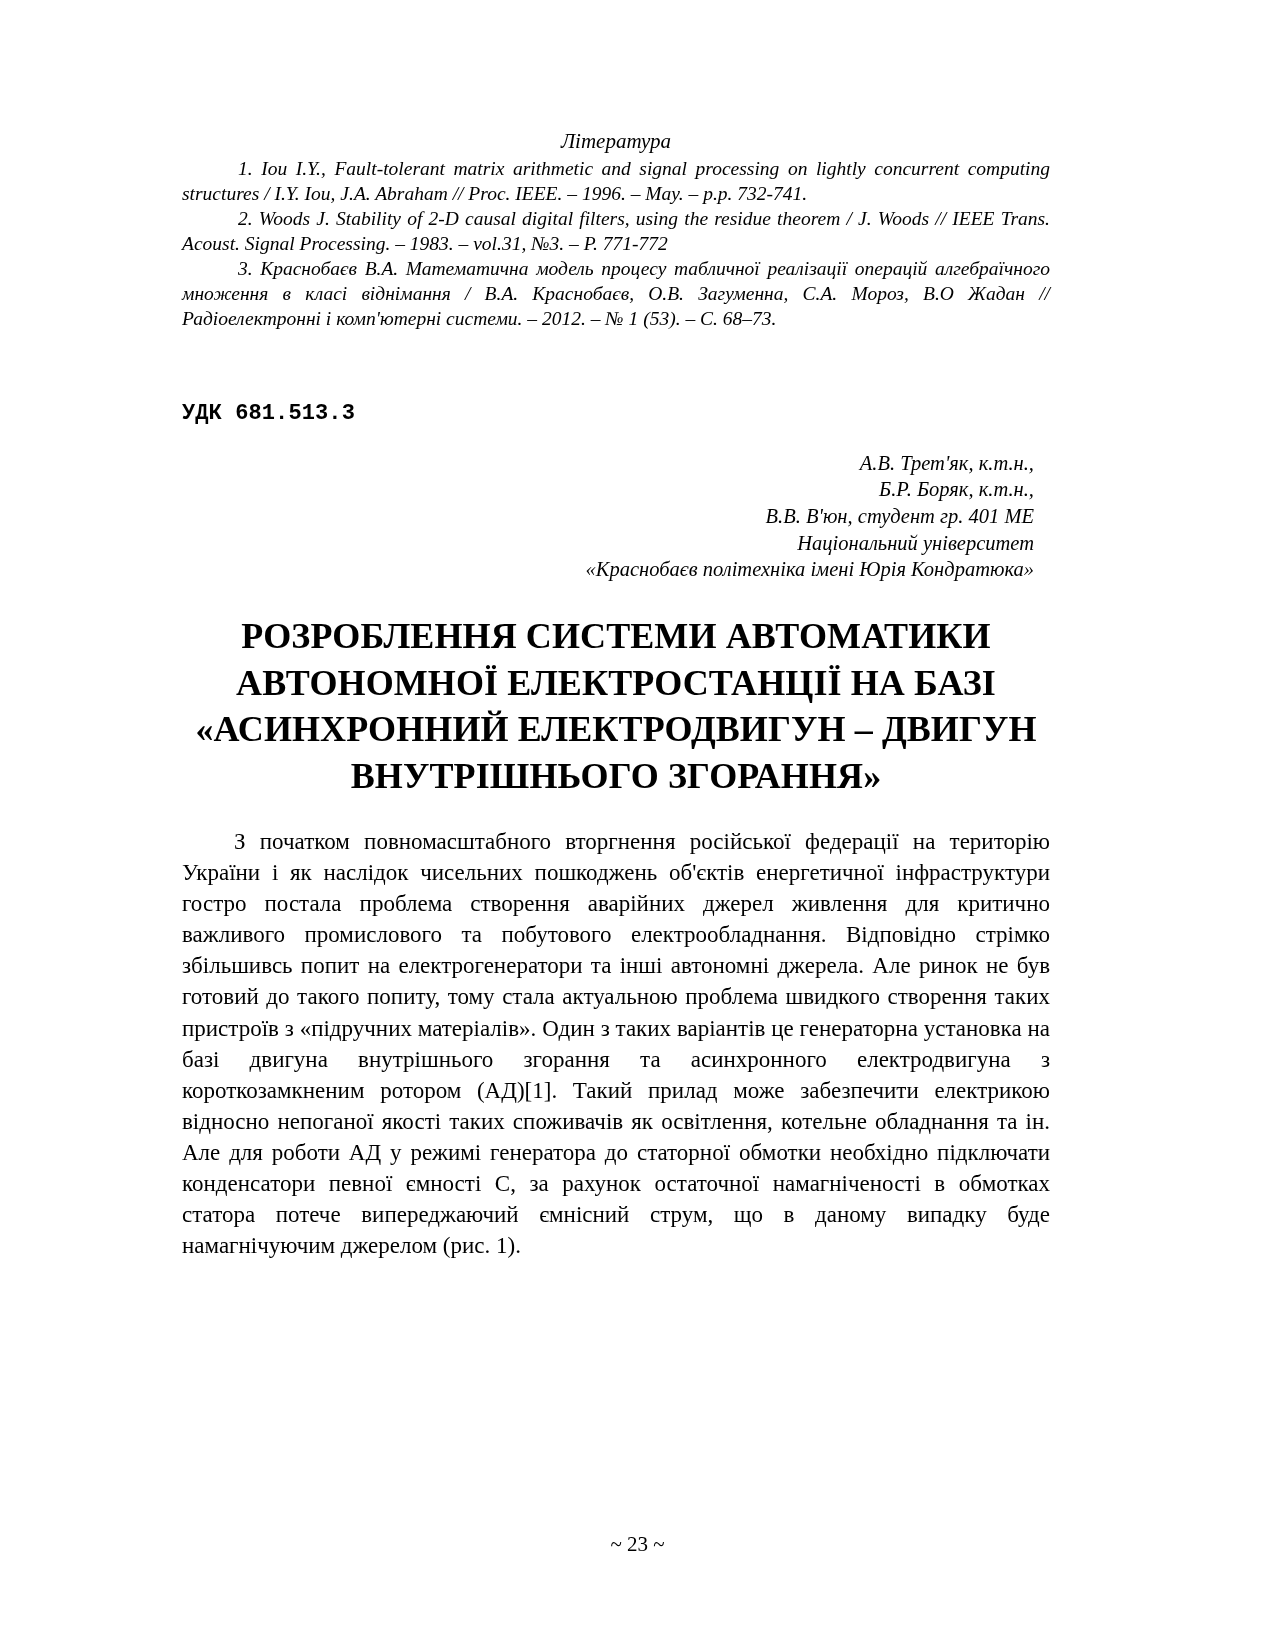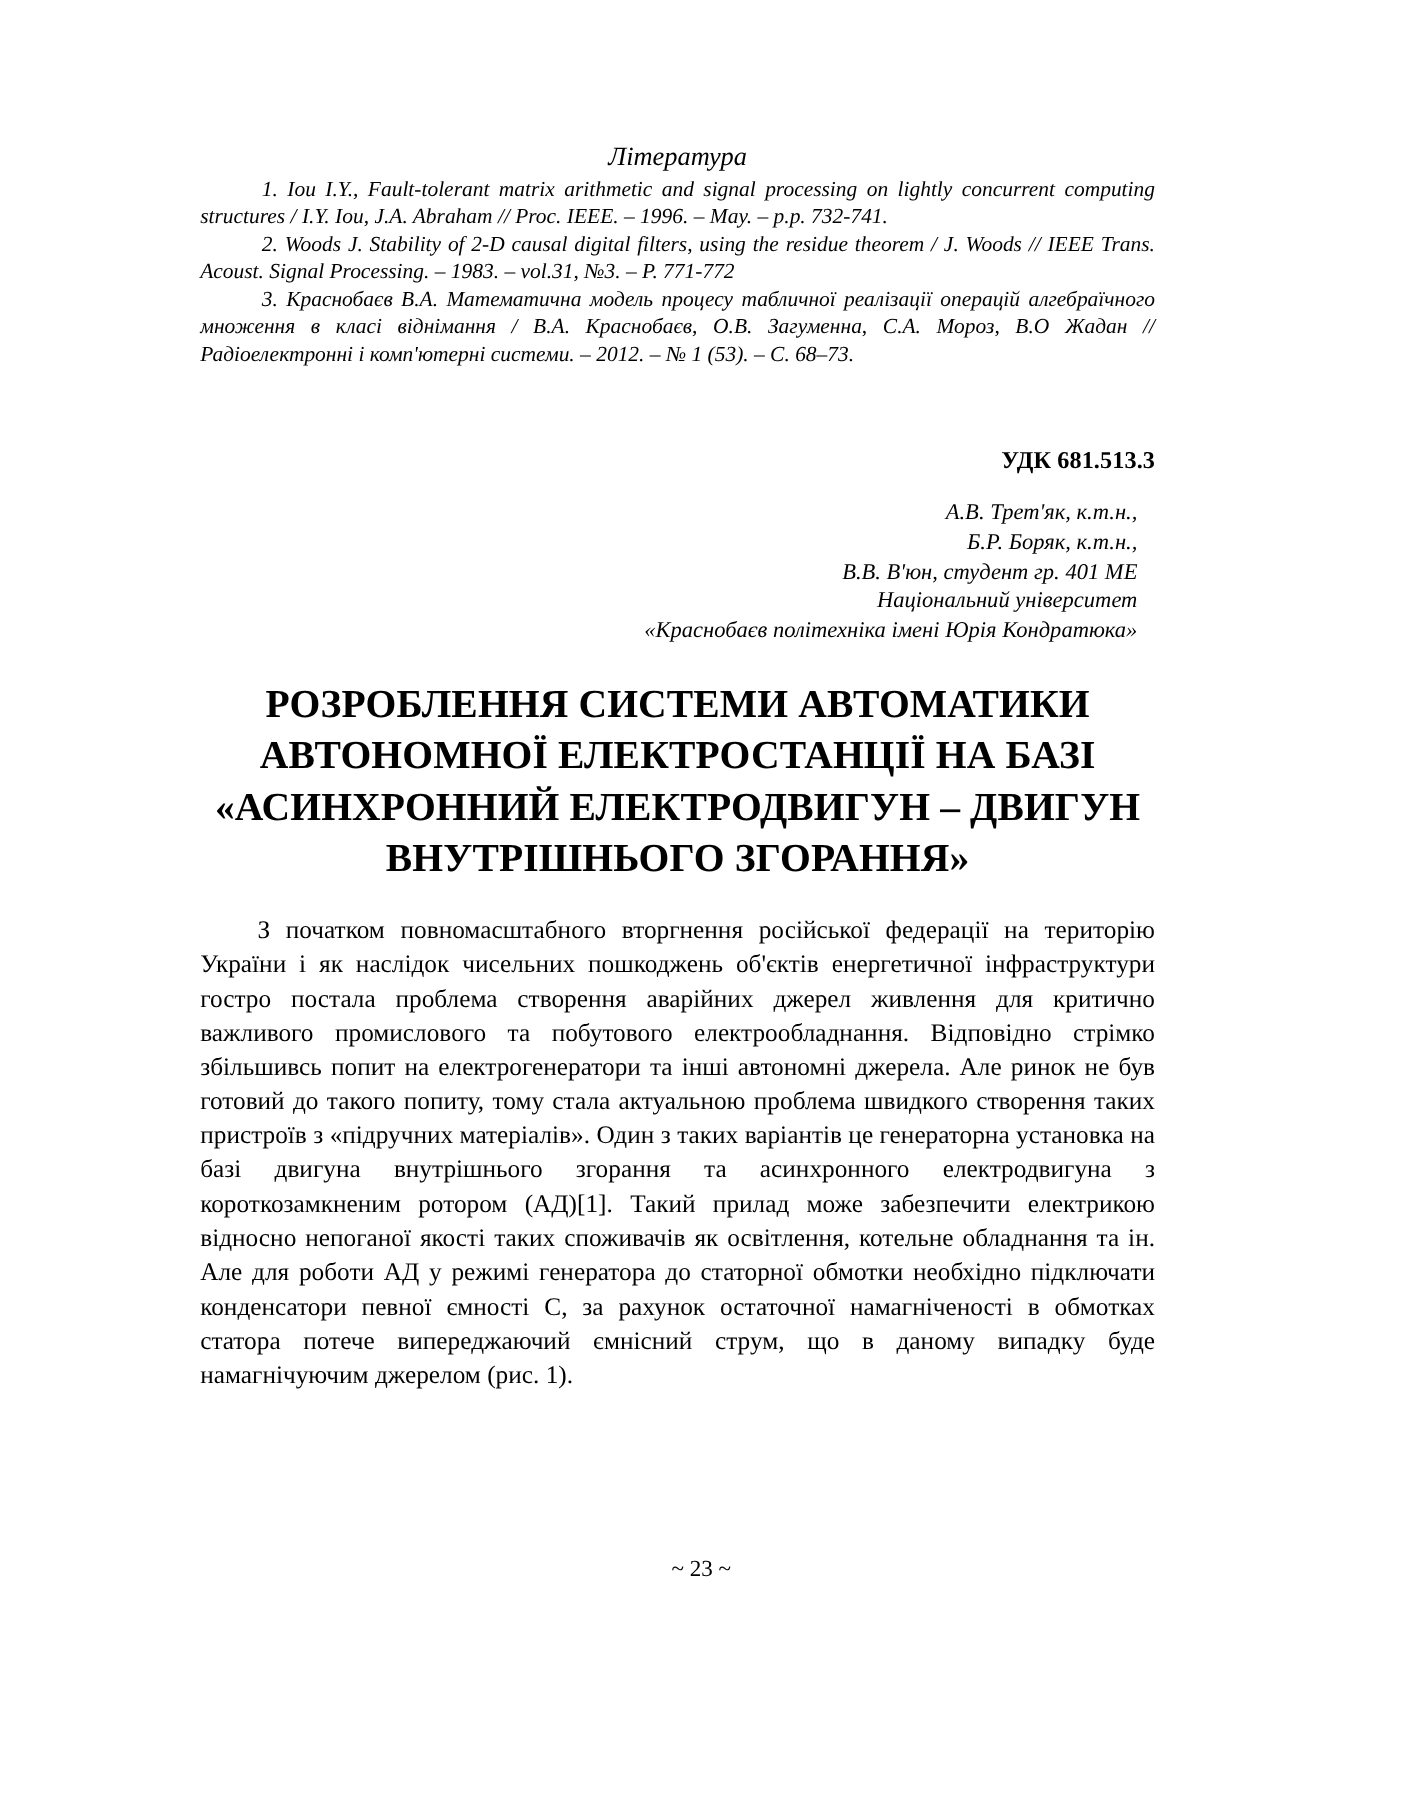--- a/index.html
+++ b/index.html
@@ -23,21 +23,21 @@
   .content {
     position: absolute;
     left: 182px;
     top: 128px;
     width: 868px;
   }
 
   
   .refs-heading {
     font-style: italic;
-    font-size: 24px;
+    font-size: 21px;
     text-align: center;
     line-height: 1.28;
     margin: 0 0 1px 0;
   }
   .ref-item {
     font-style: italic;
     font-size: 19.5px;
     line-height: 1.285;
     text-align: justify;
     text-align-last: left;
@@ -48,22 +48,23 @@
   .ref-item + .ref-item {
     margin-top: 0px;
   }
 
   
   .udk {
     font-weight: bold;
     font-size: 22px;
     line-height: 1.2;
     margin: 0;
-    text-align: right;
+    text-align: left;
     letter-spacing: 0.1px;
+    font-family: Liberation Mono, monospace;
   }
   .spacer-udk { height: 70px; }
 
   
   .authors {
     margin: 16px;
     text-align: right;
   }
   .authors .line {
     font-style: italic;
@@ -93,21 +94,21 @@
     margin: 0;
     hyphens: none;
     word-spacing: 0.0em;
   }
 
   
   .folio {
     position: absolute;
     left: 0;
     right: 0;
-    top: 1414px;
+    top: 1532px;
     text-align: center;
     font-size: 21px;
     line-height: 1.2;
   }
 </style>
 </head>
 <body>
 
 <div class="page">
 

